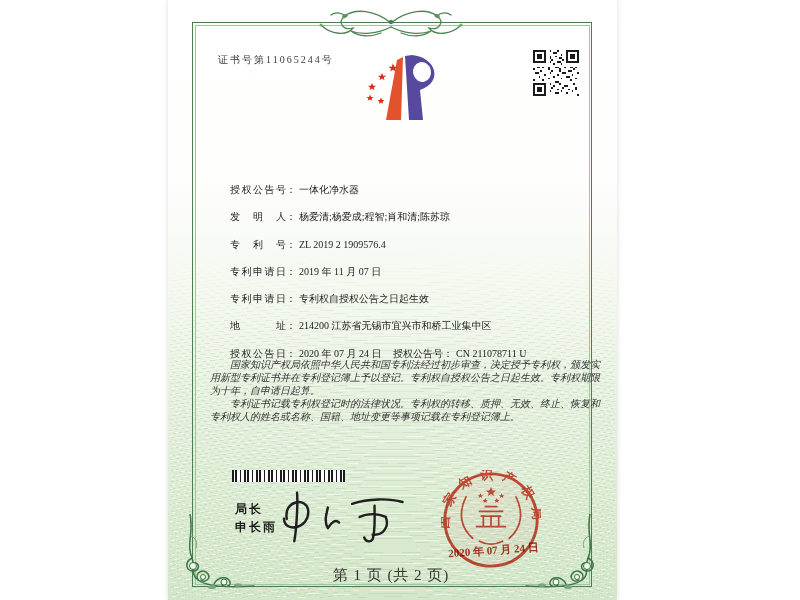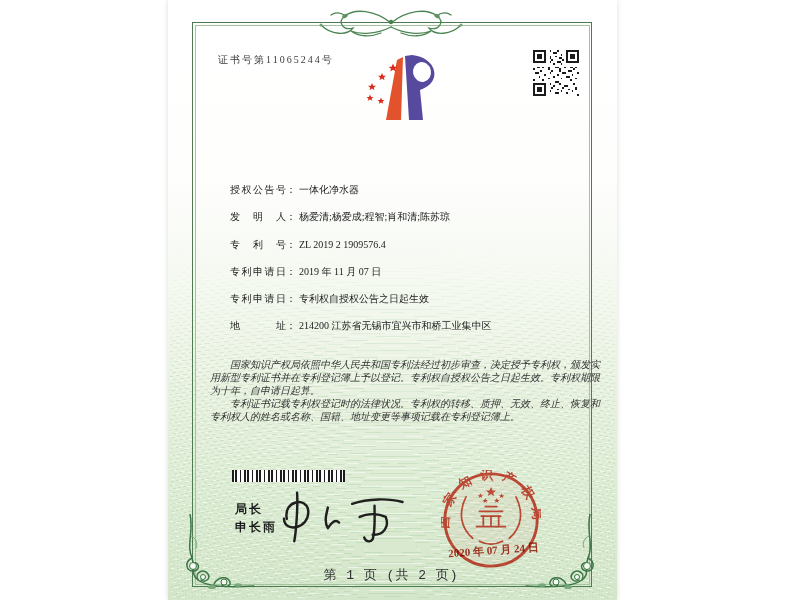--- a/index.html
+++ b/index.html
@@ -31,22 +31,22 @@
          text-align:justify;color:#333;font-style:italic;}
   .paras p{margin:0;text-indent:2em;}
   .barcode{position:absolute;left:64px;top:470px;width:113px;height:12px;
          background:repeating-linear-gradient(90deg,#1c1c1c 0 2px,#fbfbfb 2px 3px,#1c1c1c 3px 5px,#fbfbfb 5px 8px,#1c1c1c 8px 9px,#fbfbfb 9px 12px);}
   .director{position:absolute;left:67px;top:500px;font-size:12px;line-height:18px;
          letter-spacing:2px;font-weight:600;color:#1c1c1c;}
   .sig{position:absolute;left:102px;top:486px;width:140px;height:60px;}
   .seal{position:absolute;left:273px;top:470px;width:100px;height:100px;opacity:.92;mix-blend-mode:multiply;}
   .seal-date{position:absolute;left:258px;top:543px;width:135px;text-align:center;font-size:11px;
          font-weight:600;color:#b93a28;transform:rotate(-4deg);white-space:nowrap;mix-blend-mode:multiply;}
-  .footer{position:absolute;left:24px;top:566px;width:398px;text-align:center;font-size:13px;
-         letter-spacing:1px;color:#333;font-family:Liberation Mono, monospace;}
+  .footer{position:absolute;left:24px;top:566px;width:398px;text-align:center;font-size:15px;
+         letter-spacing:1px;color:#333;}
   .orn-top{position:absolute;left:143px;top:4px;width:160px;height:38px;}
   .orn-bl{position:absolute;left:16px;top:514px;width:72px;height:78px;}
   .orn-br{position:absolute;left:356px;top:514px;width:72px;height:78px;transform:scaleX(-1);}
 </style>
 </head>
 <body>
 
 <div class="stage">
   <div class="paper">
     <div class="guilloche"></div>
@@ -193,20 +193,24 @@
     </svg>
 
 
     <div class="fields">
       <div class="frow"><span class="flb">授权公告号</span><span>：</span><span class="fv">一体化净水器</span></div>
       <div class="frow"><span class="flb">发明人</span><span>：</span><span class="fv">杨爱清;杨爱成;程智;肖和清;陈苏琼</span></div>
       <div class="frow"><span class="flb">专利号</span><span>：</span><span class="fv">ZL 2019 2 1909576.4</span></div>
       <div class="frow"><span class="flb">专利申请日</span><span>：</span><span class="fv">2019 年 11 月 07 日</span></div>
       <div class="frow"><span class="flb">专利申请日</span><span>：</span><span class="fv">专利权自授权公告之日起生效</span></div>
       <div class="frow"><span class="flb">地址</span><span>：</span><span class="fv">214200 江苏省无锡市宜兴市和桥工业集中区</span></div>
+      <div class="frow">
+        <span><span class="flb">授权公告日</span><span>：</span><span class="fv">2020 年 07 月 24 日</span></span>
+        <span class="pair2"><span>授权公告号</span><span>：</span><span class="fv">CN 211078711 U</span></span>
+      </div>
     </div>
 
     <div class="paras">
       <p>国家知识产权局依照中华人民共和国专利法经过初步审查，决定授予专利权，颁发实用新型专利证书并在专利登记簿上予以登记。专利权自授权公告之日起生效。专利权期限为十年，自申请日起算。</p>
       <p>专利证书记载专利权登记时的法律状况。专利权的转移、质押、无效、终止、恢复和专利权人的姓名或名称、国籍、地址变更等事项记载在专利登记簿上。</p>
     </div>
 
     <div class="barcode"></div>
 
     <div class="director">

